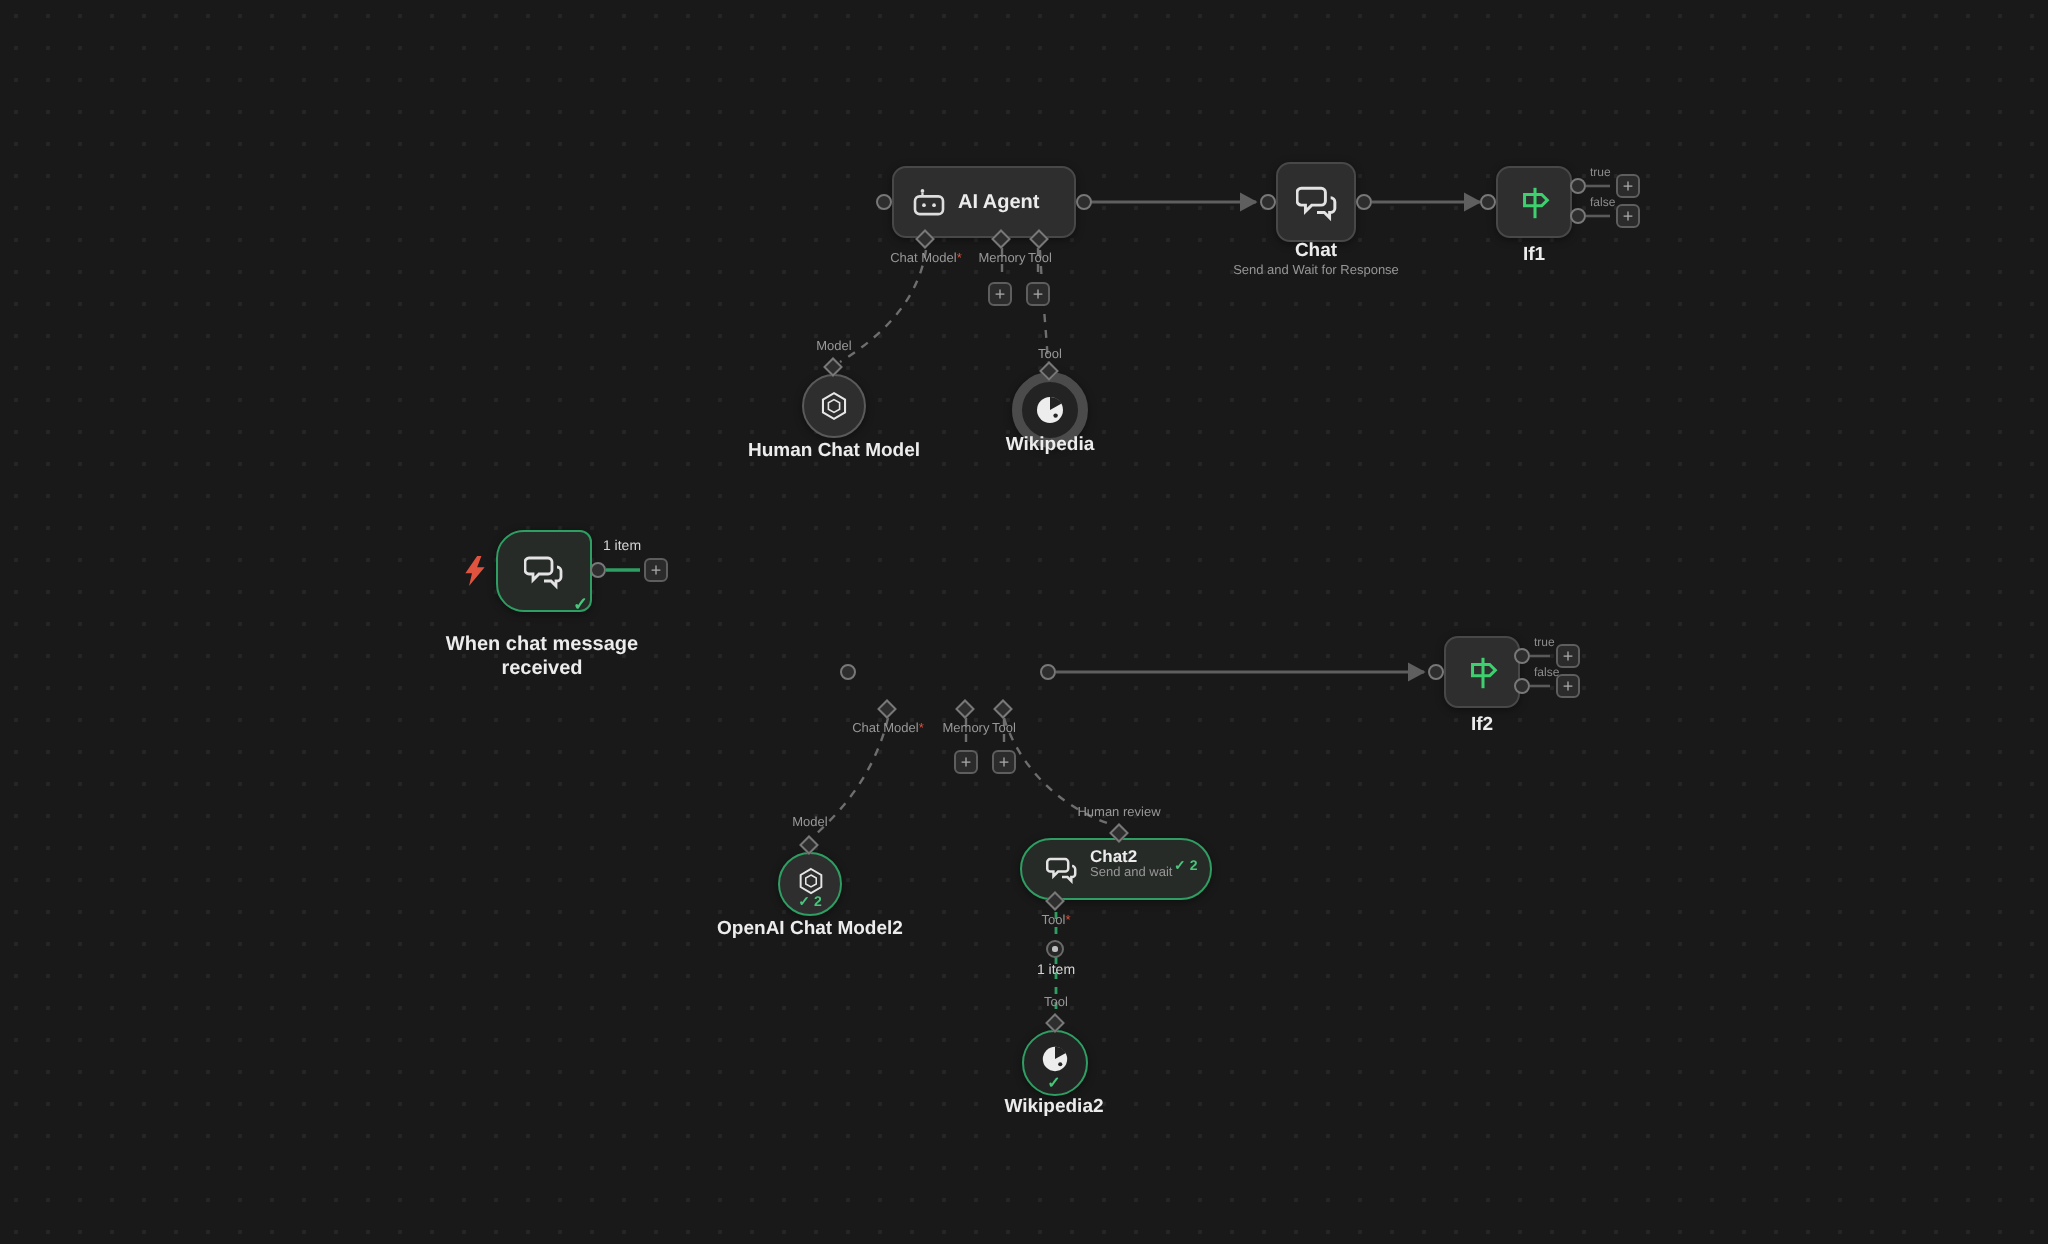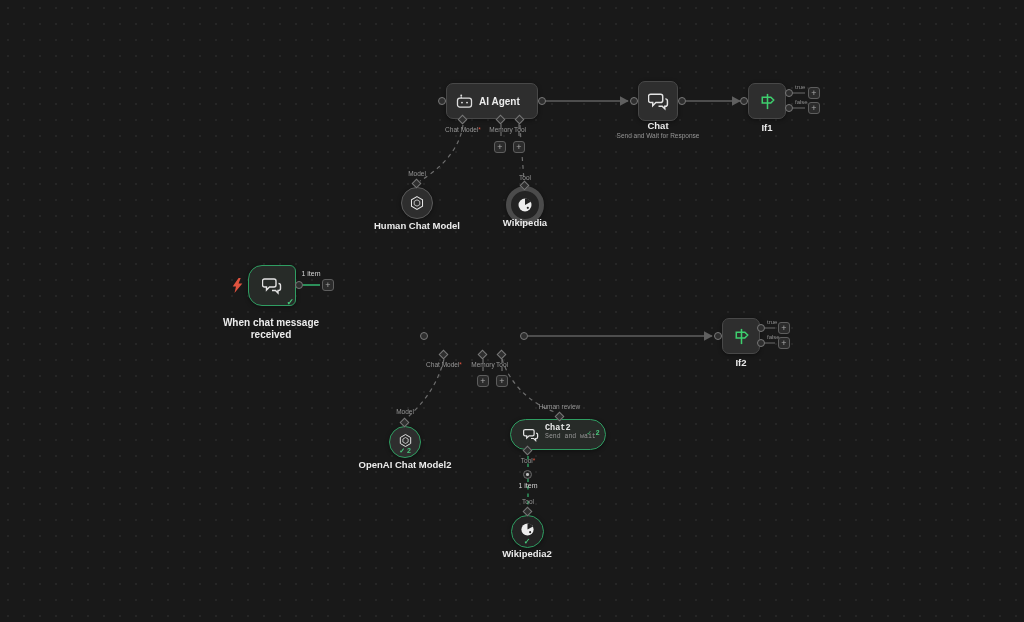--- a/index.html
+++ b/index.html
@@ -36,21 +36,21 @@
   .plbl{position:absolute;text-align:center;color:#989898;font-size:6.5px;z-index:4;white-space:nowrap;}
   .tiny{position:absolute;color:#8d8d8d;font-size:6px;z-index:4;}
   .items{position:absolute;text-align:center;color:#d5d5d5;font-size:7px;z-index:4;}
   .sub{position:absolute;text-align:center;color:#969696;font-size:6.5px;z-index:4;}
   .req{color:#e0533f;}
   .check{color:#48c77b;}
   .ntitle{color:#ececec;font-size:10px;font-weight:bold;}
   .rundot{position:absolute;width:9px;height:9px;border-radius:50%;background:#262626;
           border:1.3px solid #6a6a6a;box-sizing:border-box;z-index:4;}
   .rundot::after{content:"";position:absolute;left:2.2px;top:2.2px;width:2.5px;height:2.5px;border-radius:50%;background:#bdbdbd;}
-  .chat2txt{position:absolute;z-index:4;line-height:1;font-family:Liberation Mono, monospace;}
+  .chat2txt{position:absolute;z-index:4;line-height:1;}
 </style>
 </head>
 <body>
 
 <div id="canvas">
 
   <svg class="wires" width="1024" height="622">
     <defs>
       <marker id="arr" markerWidth="7" markerHeight="7" refX="5" refY="3.5" orient="auto">
         <path d="M0,0.5 L5.5,3.5 L0,6.5 Z" fill="#5f5f5f"></path>

